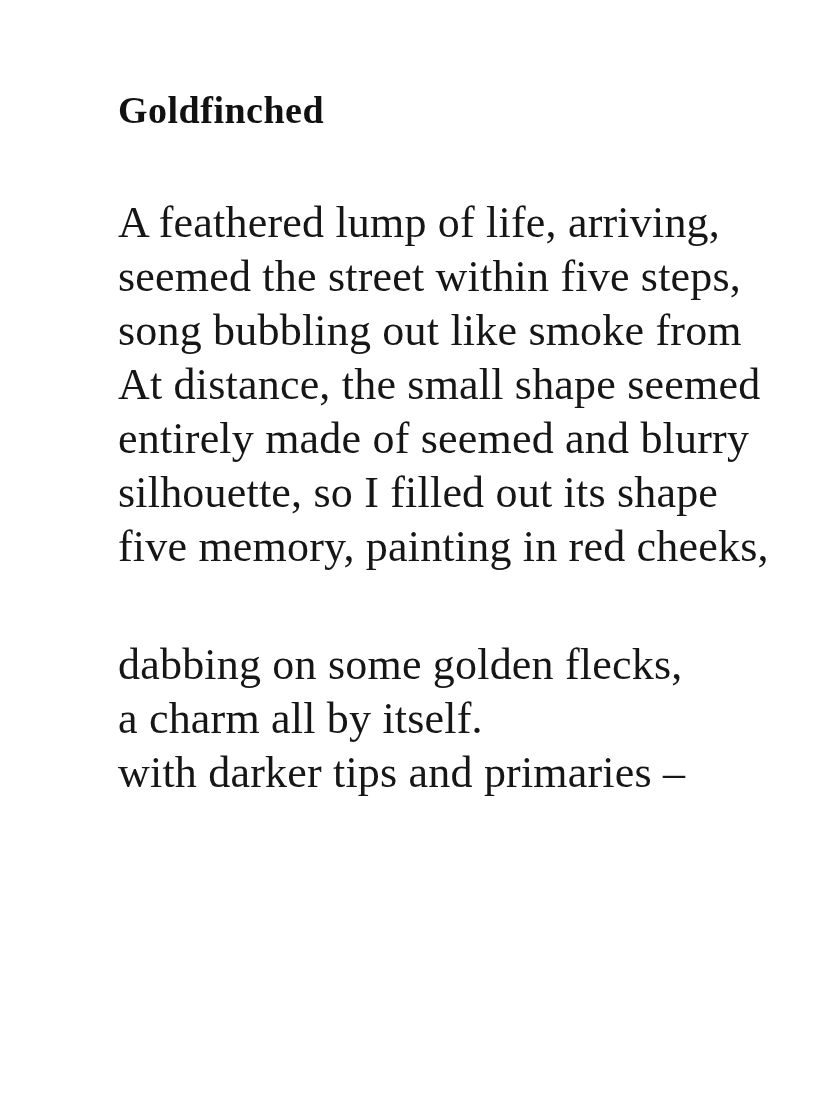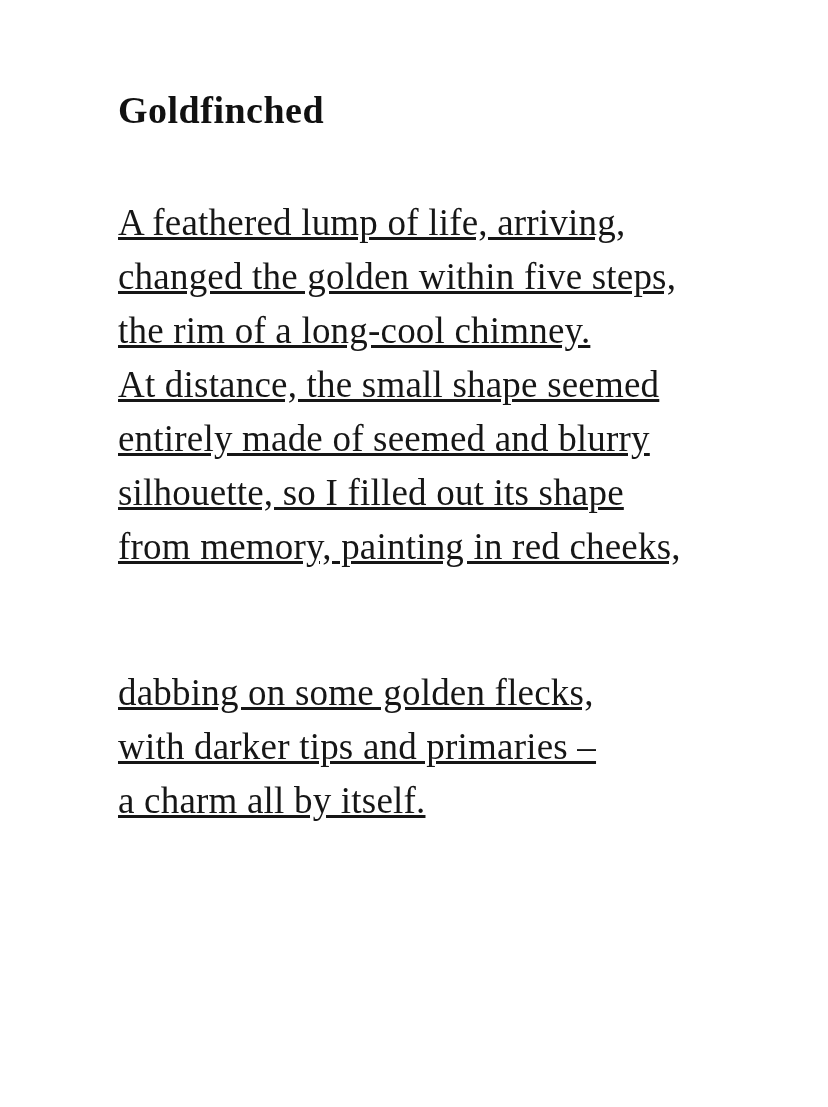--- a/index.html
+++ b/index.html
@@ -25,52 +25,51 @@
     font-family: "Liberation Serif", "DejaVu Serif", serif;
     font-weight: 700;
     font-size: 38px;
     line-height: 1.2;
     letter-spacing: 0.5px;
     margin: 0 0 62px 0;
     color: #111111;
   }
   .stanza {
     margin: 0;
-    font-size: 37px;
+    font-size: 44px;
     line-height: 54px;
     letter-spacing: 0.2px;
     color: #161616;
-    text-decoration: underline;
   }
   .stanza + .stanza {
   }
   .stanza:nth-child(3) {
-    margin-top: 92px;
+    margin-top: 64px;
   }
   .line {
     display: block;
     white-space: nowrap;
   }
 </style>
 </head>
 <body>
 
 <div class="page">
   <h1 class="poem-title">Goldfinched</h1>
   <div id="poem-body">
       <p class="stanza">
         <span class="line">A feathered lump of life, arriving,</span>
-        <span class="line">changed the golden within five steps,</span>
-        <span class="line">the rim of a long-cool chimney.</span>
+        <span class="line">seemed the street within five steps,</span>
+        <span class="line">song bubbling out like smoke from</span>
       </p>
       <p class="stanza">
         <span class="line">At distance, the small shape seemed</span>
         <span class="line">entirely made of seemed and blurry</span>
         <span class="line">silhouette, so I filled out its shape</span>
-        <span class="line">from memory, painting in red cheeks,</span>
+        <span class="line">five memory, painting in red cheeks,</span>
       </p>
       <p class="stanza">
         <span class="line">dabbing on some golden flecks,</span>
+        <span class="line">a charm all by itself.</span>
         <span class="line">with darker tips and primaries –</span>
-        <span class="line">a charm all by itself.</span>
       </p>
     </div>
 </div>
 
 </body></html>

